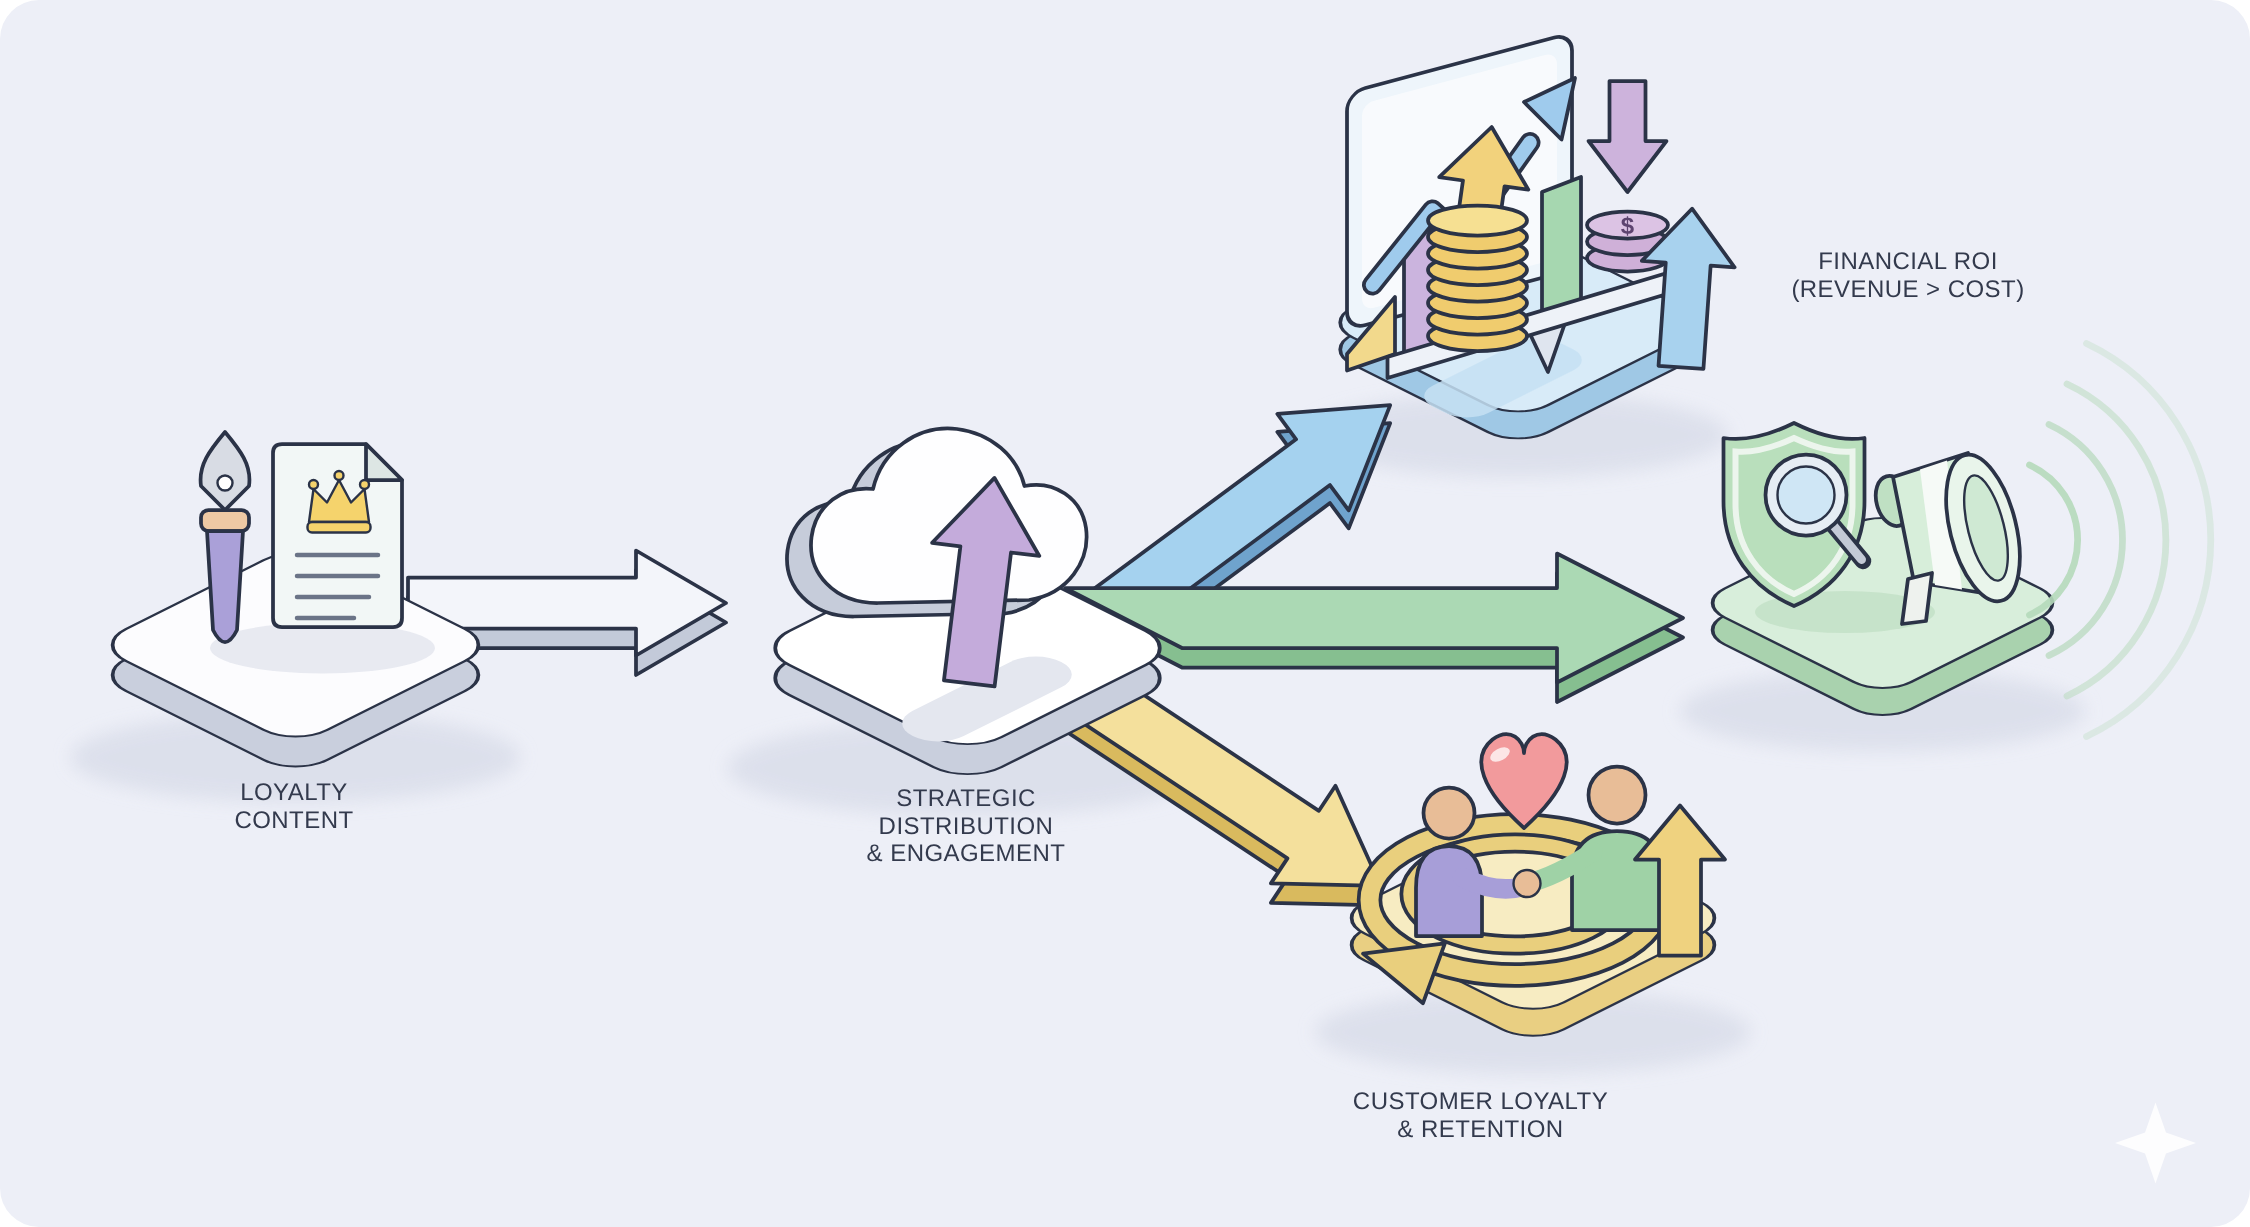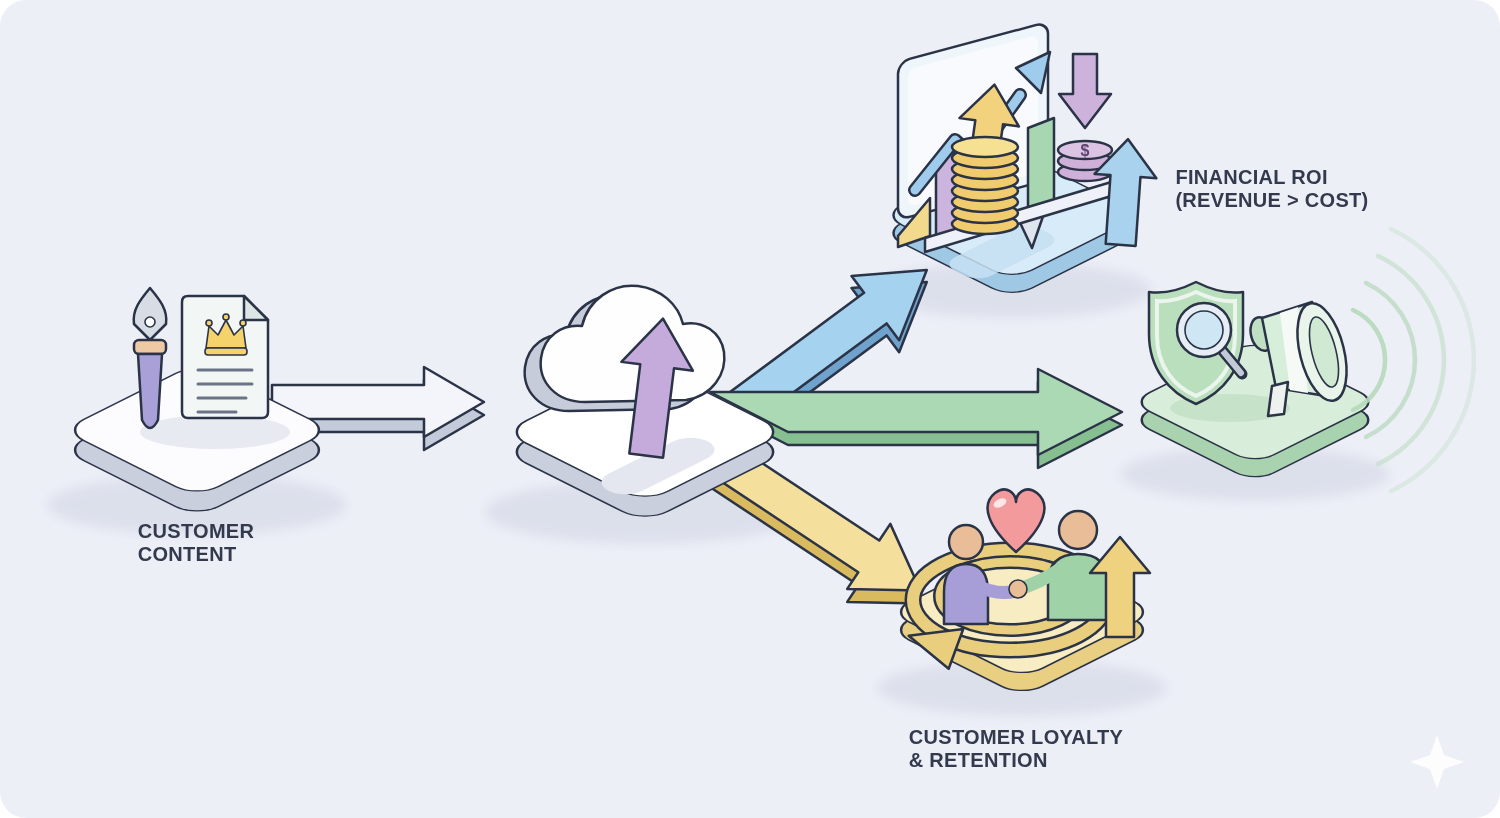--- a/index.html
+++ b/index.html
@@ -4,22 +4,22 @@
 <style>
   html,body{margin:0;padding:0;background:#ffffff;}
   .canvas{
     position:relative;width:1500px;height:818px;overflow:hidden;
     background:#edeff7;border-radius:26px;
     font-family:"Liberation Sans", sans-serif;
   }
   .canvas svg{position:absolute;left:0;top:0;}
   .node-label{
     position:absolute;transform:translateX(-50%);
-    font-weight:700;font-size:20px;line-height:1.16;
-    color:#333a4d;letter-spacing:.3px;white-space:pre-line;
+    font-weight:400;font-size:16px;line-height:1.16;
+    color:#333a4d;letter-spacing:.3px;text-align:center;white-space:pre-line;
   }
   .ol{stroke:#2b3347;stroke-width:2.5;stroke-linejoin:round;stroke-linecap:round;}
   .ol15{stroke:#2b3347;stroke-width:1.6;stroke-linejoin:round;stroke-linecap:round;}
 </style>
 </head>
 <body>
 
 <div class="canvas">
 <svg width="1500" height="818" viewBox="0 0 1500 818">
   <defs>
@@ -266,19 +266,22 @@
     <path class="ol" fill="#f29a9c" d="M1016,552 C988,527 980,505 995,493 C1007,484 1016,494 1016,502 C1016,494 1025,484 1037,493 C1052,505 1044,527 1016,552 Z"></path>
     <ellipse cx="1000" cy="503" rx="7" ry="4" transform="rotate(-28 1000 503)" fill="#ffffff" opacity="0.75"></ellipse>
   </g>
   <g transform="translate(1120,595)">
     <polygon class="ol" fill="#efd27f" points="0,-58 30,-22 14,-22 14,42 -14,42 -14,-22 -30,-22"></polygon>
   </g>
 
   <path fill="#ffffff" opacity="0.85" d="M1437,735 L1444,755 L1464,762 L1444,769 L1437,789 L1430,769 L1410,762 L1430,755 Z"></path>
 </svg>
 
-<div class="node-label" style="left:196px;top:520px">CUSTOMER
+<div class="node-label" style="left:196px;top:520px">LOYALTY
 CONTENT</div>
+<div class="node-label" style="left:644px;top:524px">STRATEGIC
+DISTRIBUTION
+&amp; ENGAGEMENT</div>
 <div class="node-label" style="left:1272px;top:166px">FINANCIAL ROI
 (REVENUE &gt; COST)</div>
-<div class="node-label" style="left:1016px;top:726px">CUSTOMER LOYALTY
+<div class="node-label" style="left:987px;top:726px">CUSTOMER LOYALTY
 &amp; RETENTION</div>
 </div>
 
 </body></html>

